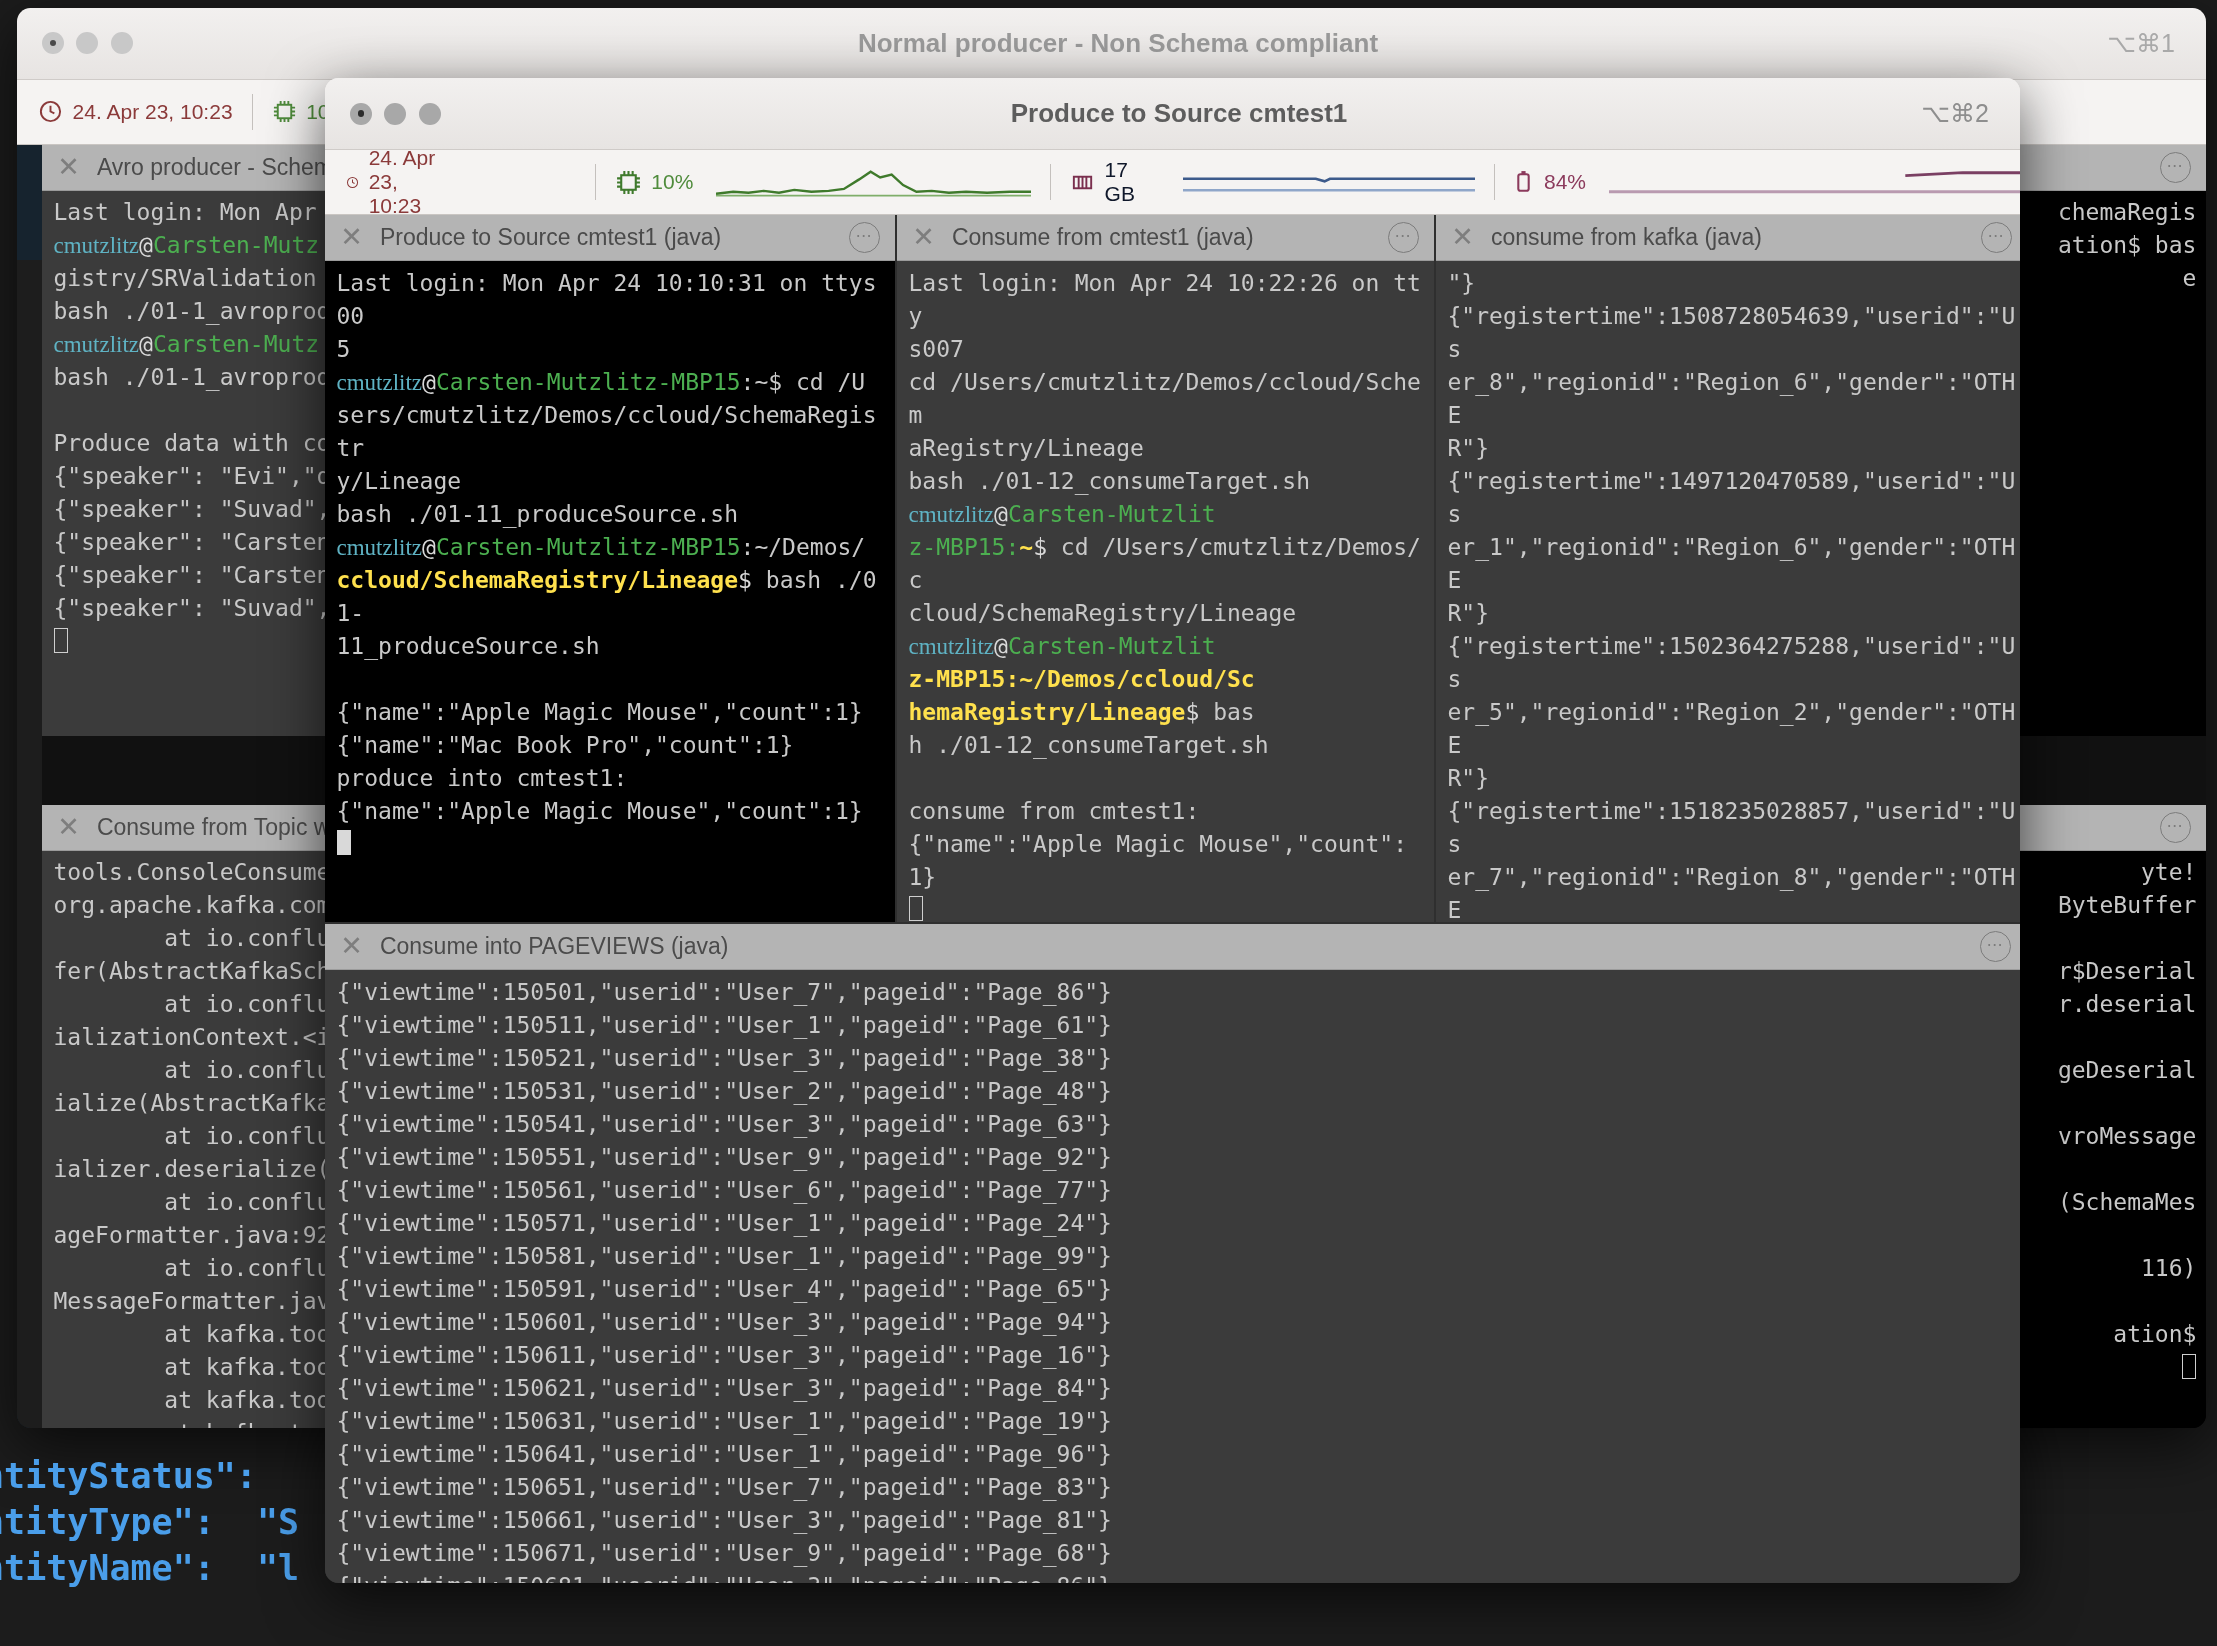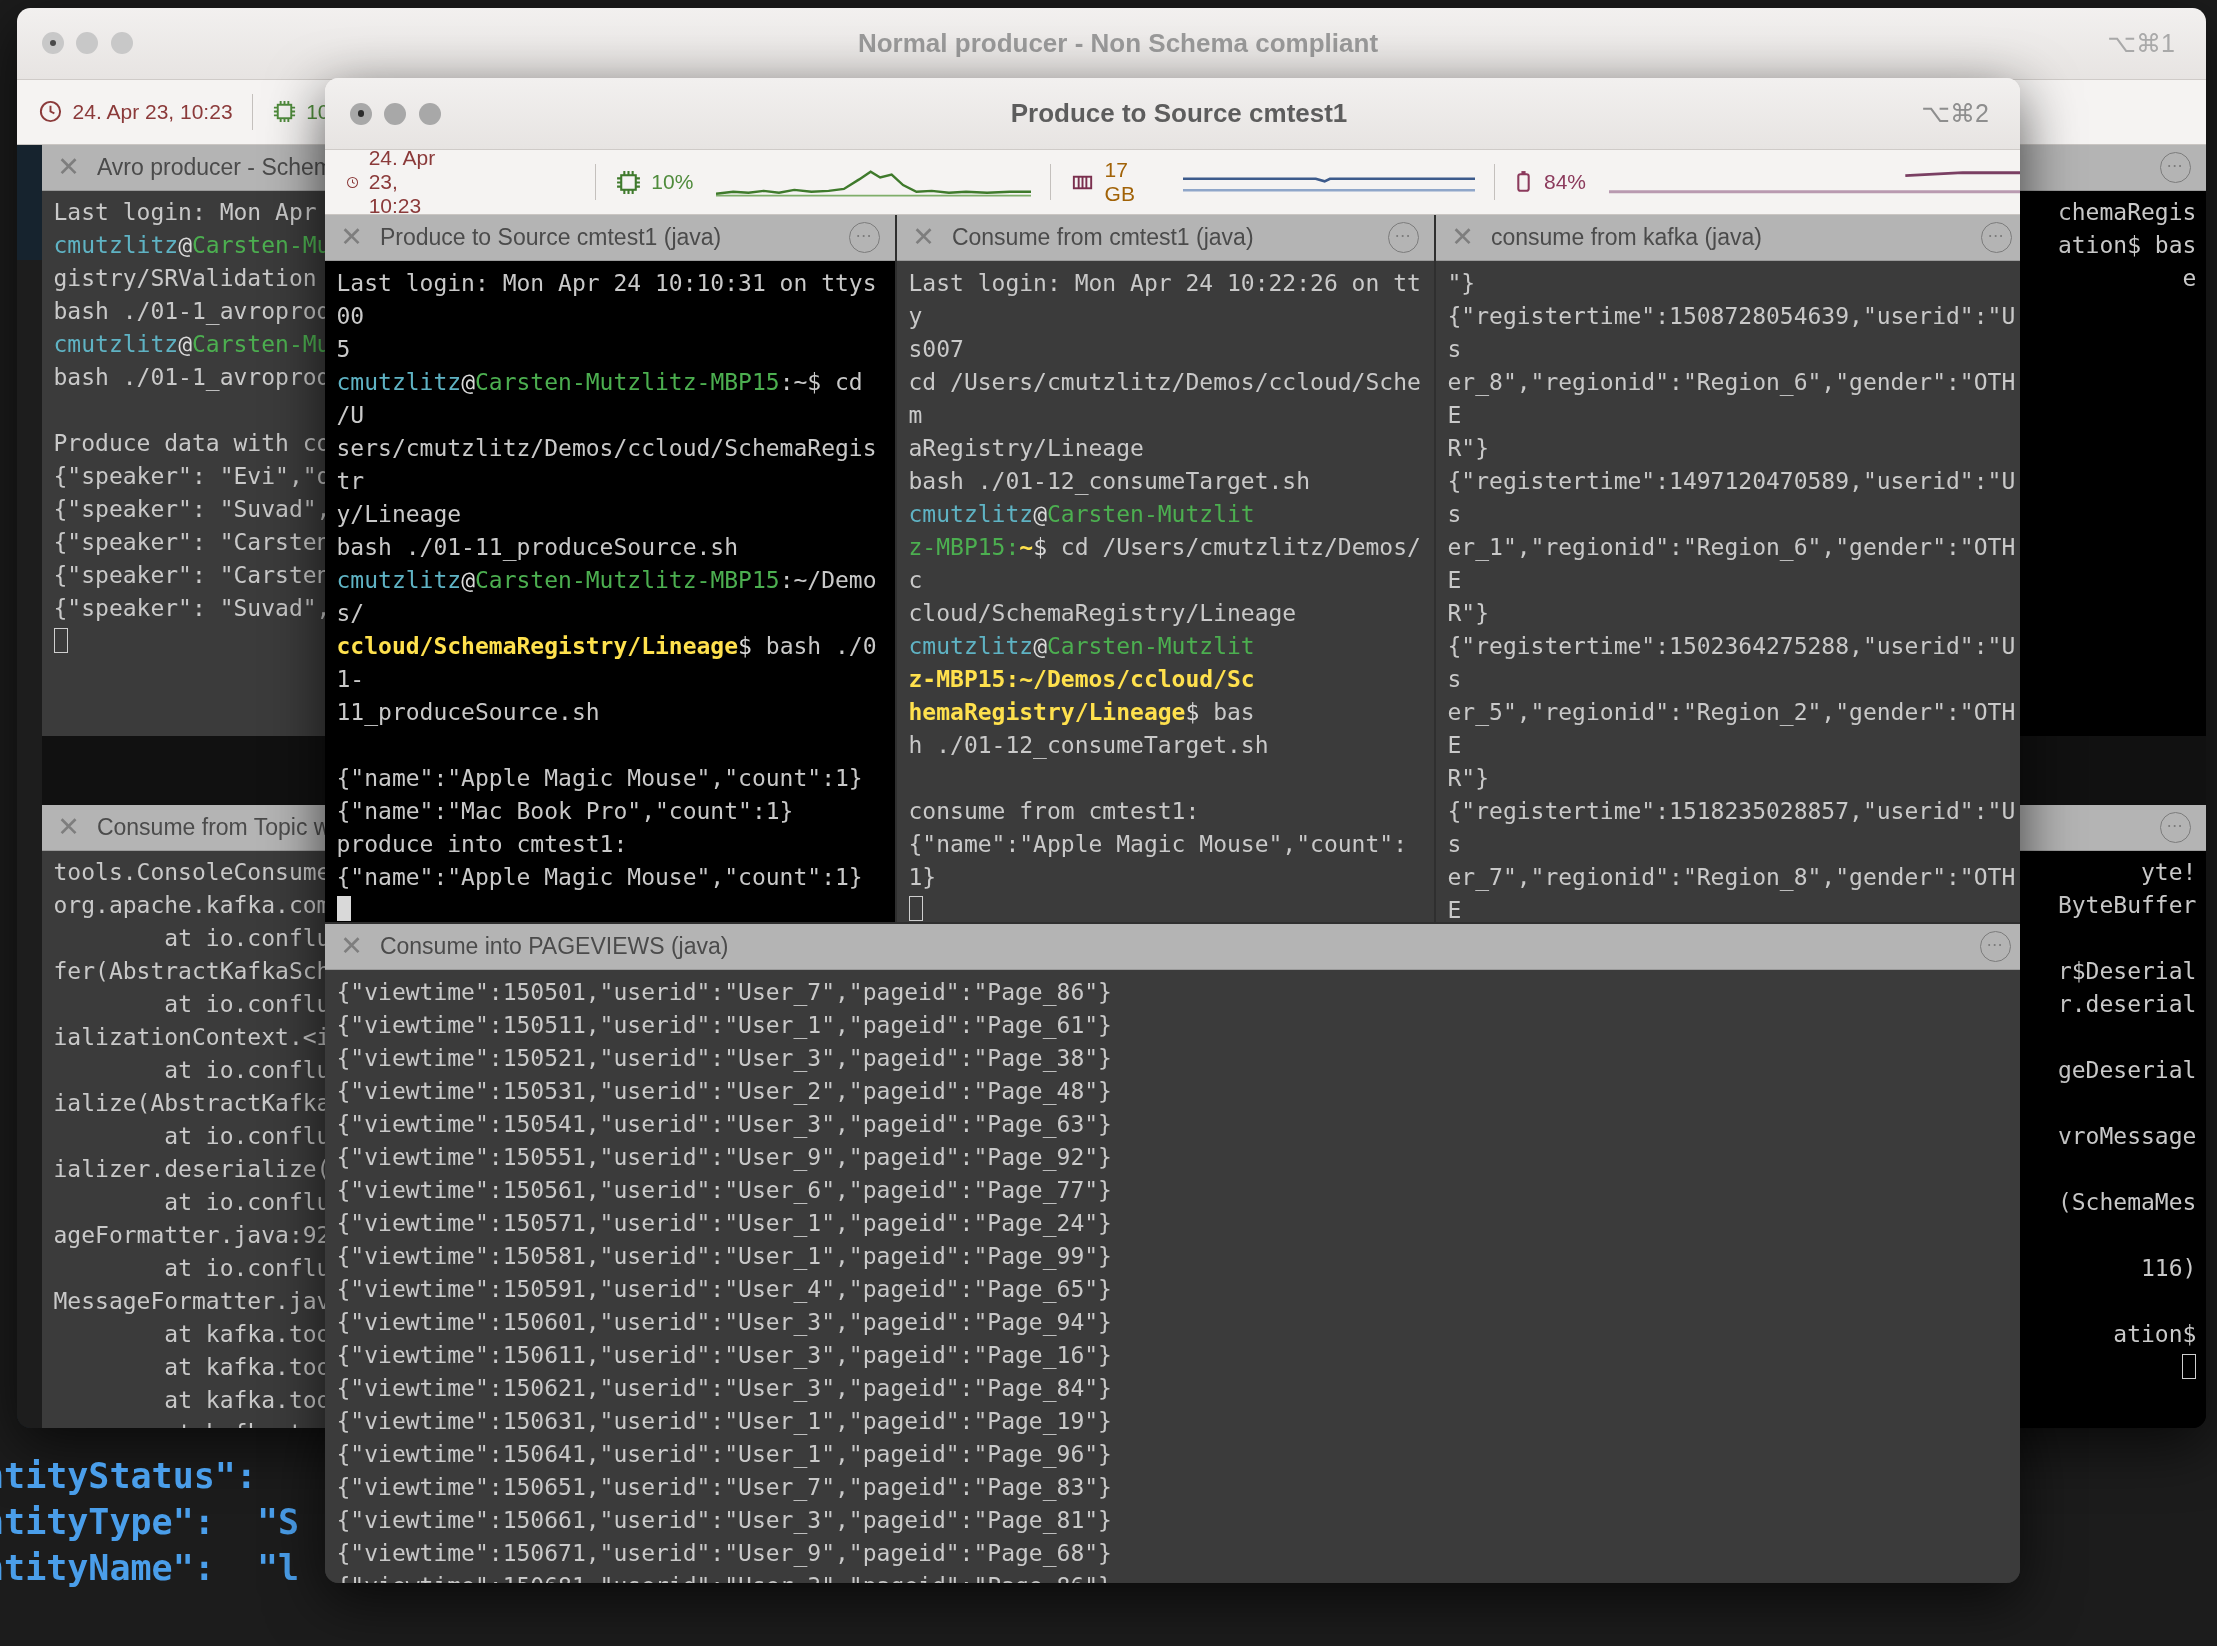--- a/index.html
+++ b/index.html
@@ -27,38 +27,38 @@
   .win-shortcut.inactive{color:#a9a9a9;}
 
   
   .statusbar{height:65px;background:#f5f3f2;display:flex;align-items:center;
     border-bottom:1px solid #c9c5c2;padding-left:21px;box-sizing:border-box;}
   .st-group{display:flex;align-items:center;gap:9.6px;}
   .st-sep{width:1px;height:36px;background:#c4c0bd;margin:0 19px;}
   .st-text{font-size:21px;}
   .clock-txt{color:#8b3a3a;}
   .cpu-txt{color:#4f8b3c;}
-  .mem-txt{color:#a16207;}
+  .mem-txt{color:#0f172a;}
   .bat-txt{color:#8b3a5c;}
   svg.sparkline{display:block;}
 
   
   .pane-head{height:46px;background:#b4b4b4;display:flex;align-items:center;
     border-bottom:1px solid #9b9b9b;box-sizing:border-box;padding:0 15.3px;}
   .pane-head .x{font-size:27px;color:#7e7e7e;margin-right:17px;line-height:1;}
   .pane-head .label{font-size:23px;color:#4b4b4b;white-space:nowrap;overflow:hidden;}
   .pane-head .more{margin-left:auto;width:29px;height:29px;border-radius:50%;
     border:1.9px solid #7c7c7c;color:#7c7c7c;font-size:16.3px;line-height:25px;
     text-align:center;letter-spacing:1px;}
 
   .term{background:#3b3b3b;color:#c9c9c9;font-size:23px;line-height:33px;
     padding:5.7px 9.6px 5.7px 11.5px;box-sizing:border-box;overflow:hidden;
     white-space:pre-wrap;word-break:break-all;}
   .term.black{background:#000;}
-  .cyan{color:#5fb3c4;}
+  .cyan{color:#5fb3c4;font-family:Liberation Serif, serif;}
   .green{color:#4caf50;}
   .yellow{color:#ffe14d;font-weight:bold;}
   .white{color:#d9d9d9;}
   .cursor{display:inline-block;width:12.4px;height:23px;
     border:1px solid #cfcfcf;vertical-align:-3.8px;}
   .cursor.filled{background:#d9d9d9;border-color:#d9d9d9;}
 
   
   #back-window{left:17px;top:7.6px;width:2189px;height:1420px;}
   #back-body{position:relative;height:1285px;background:#111;}

